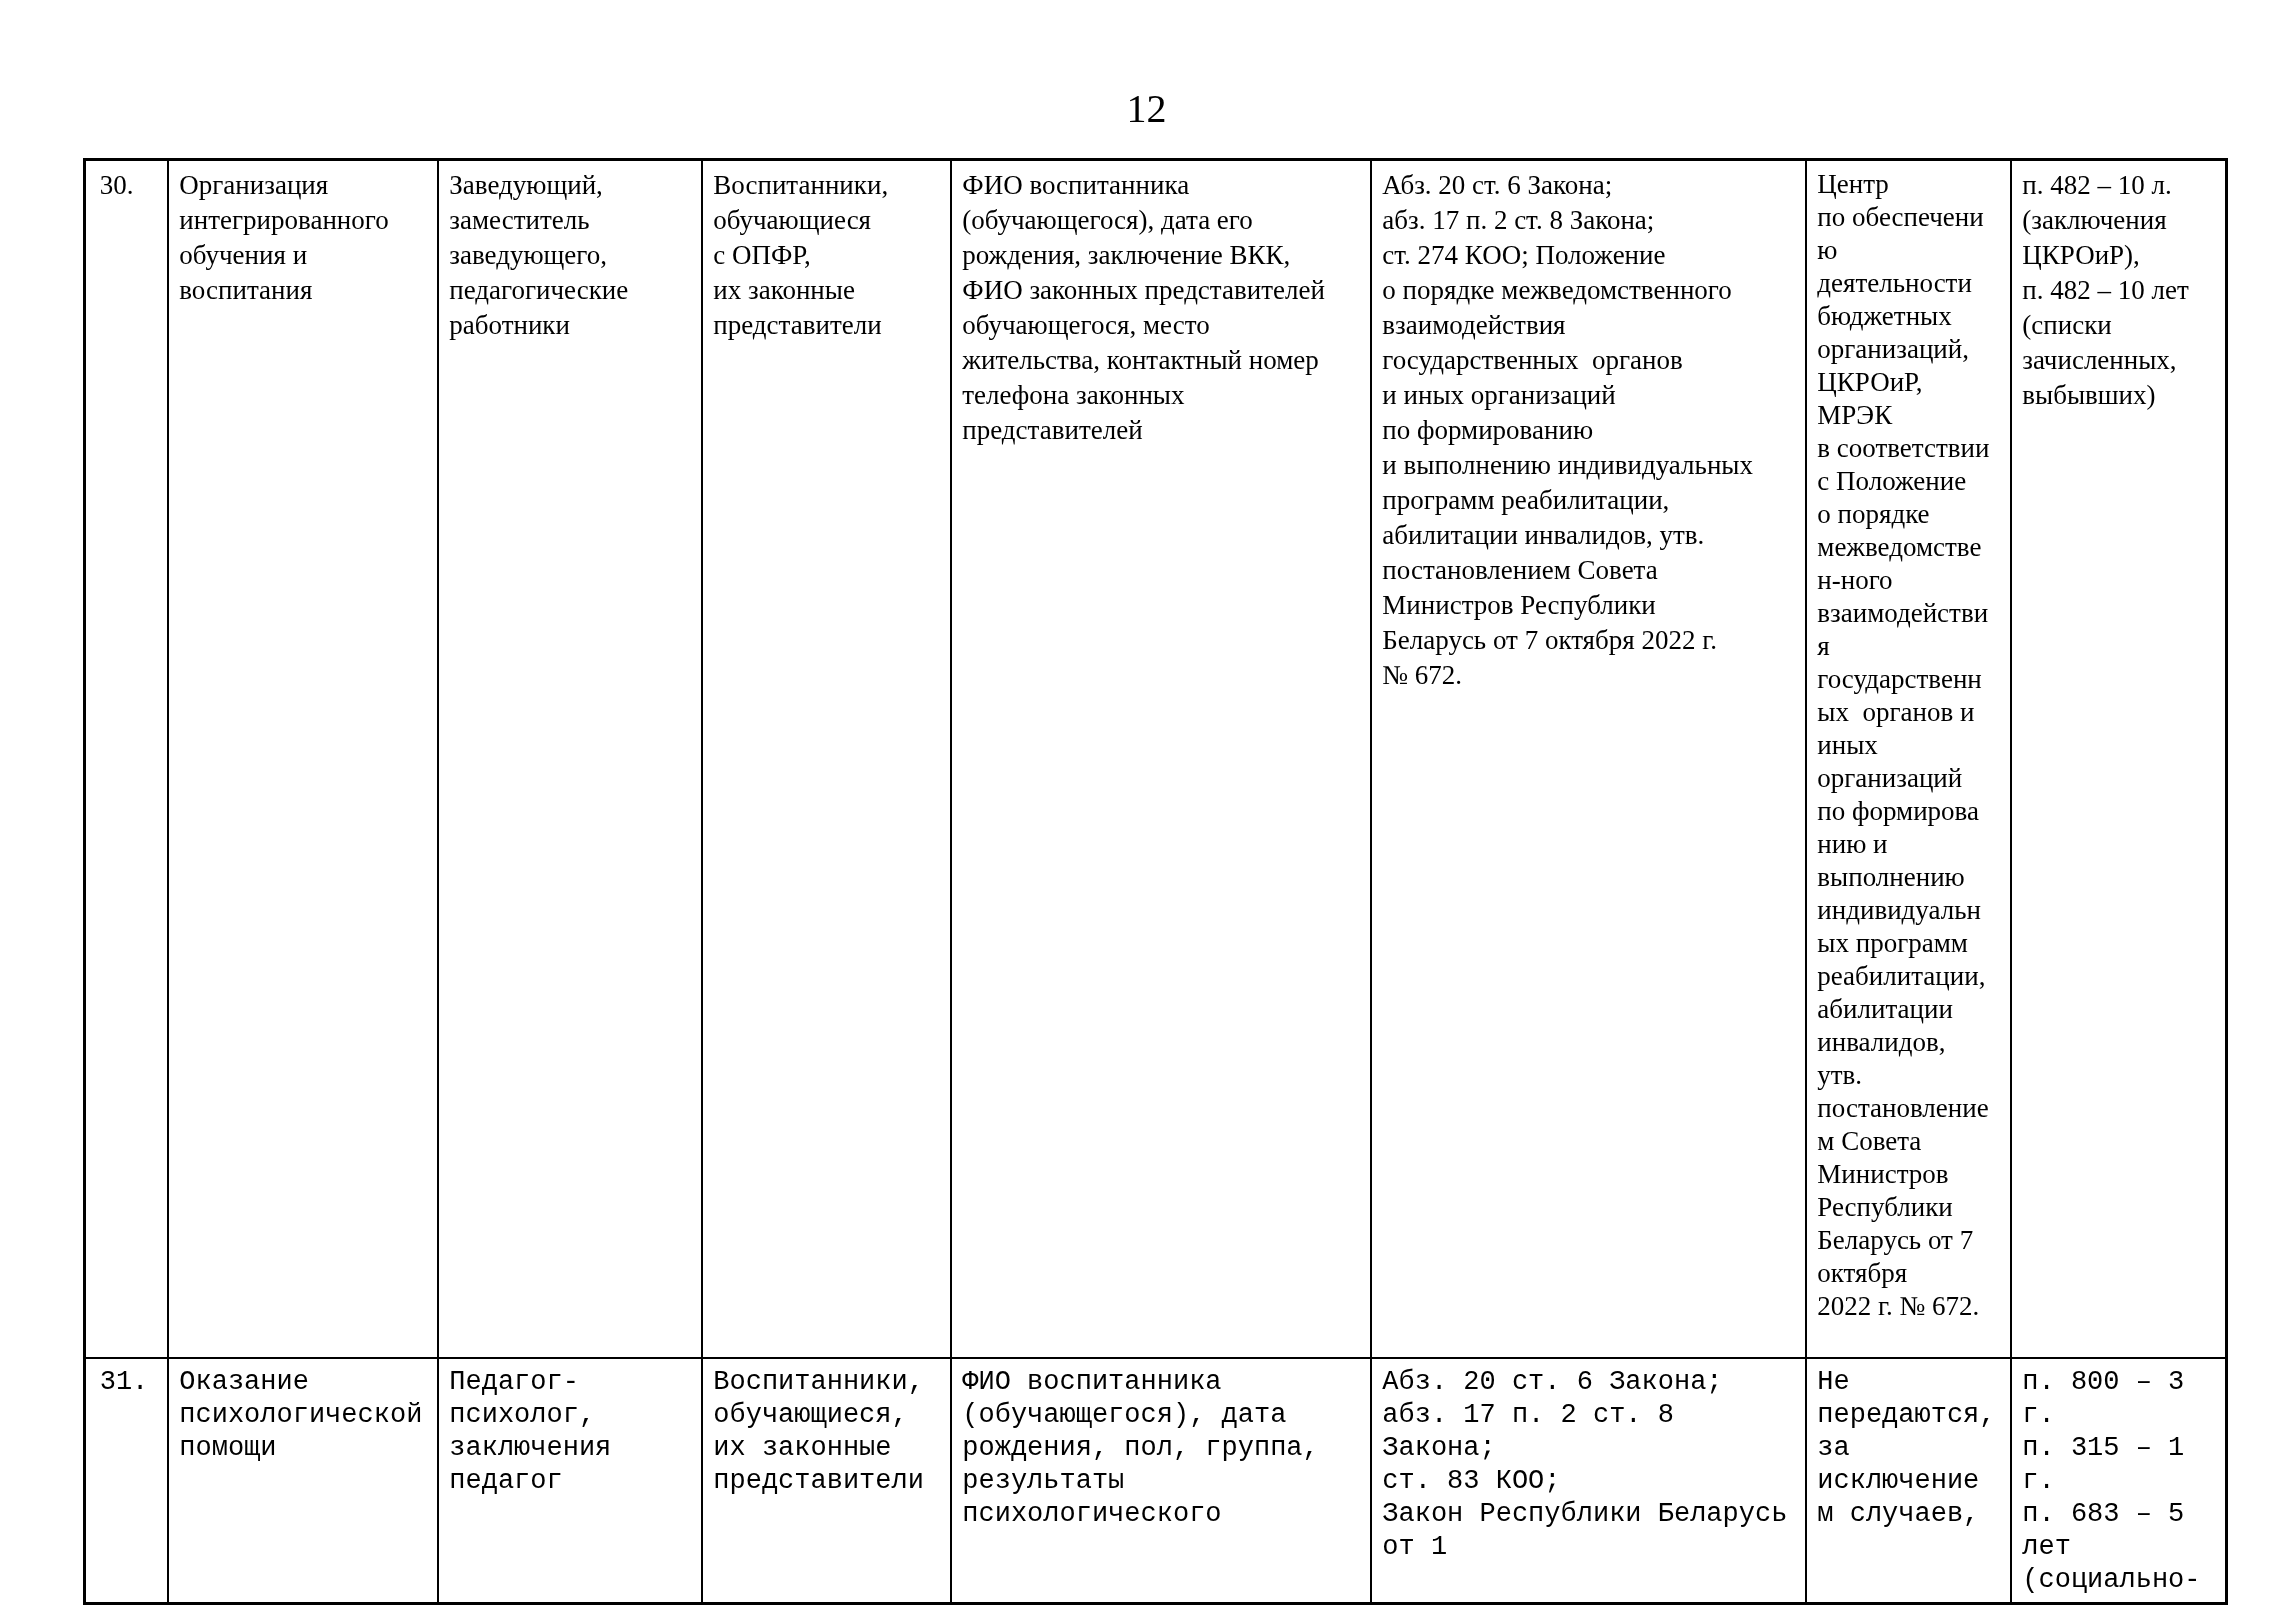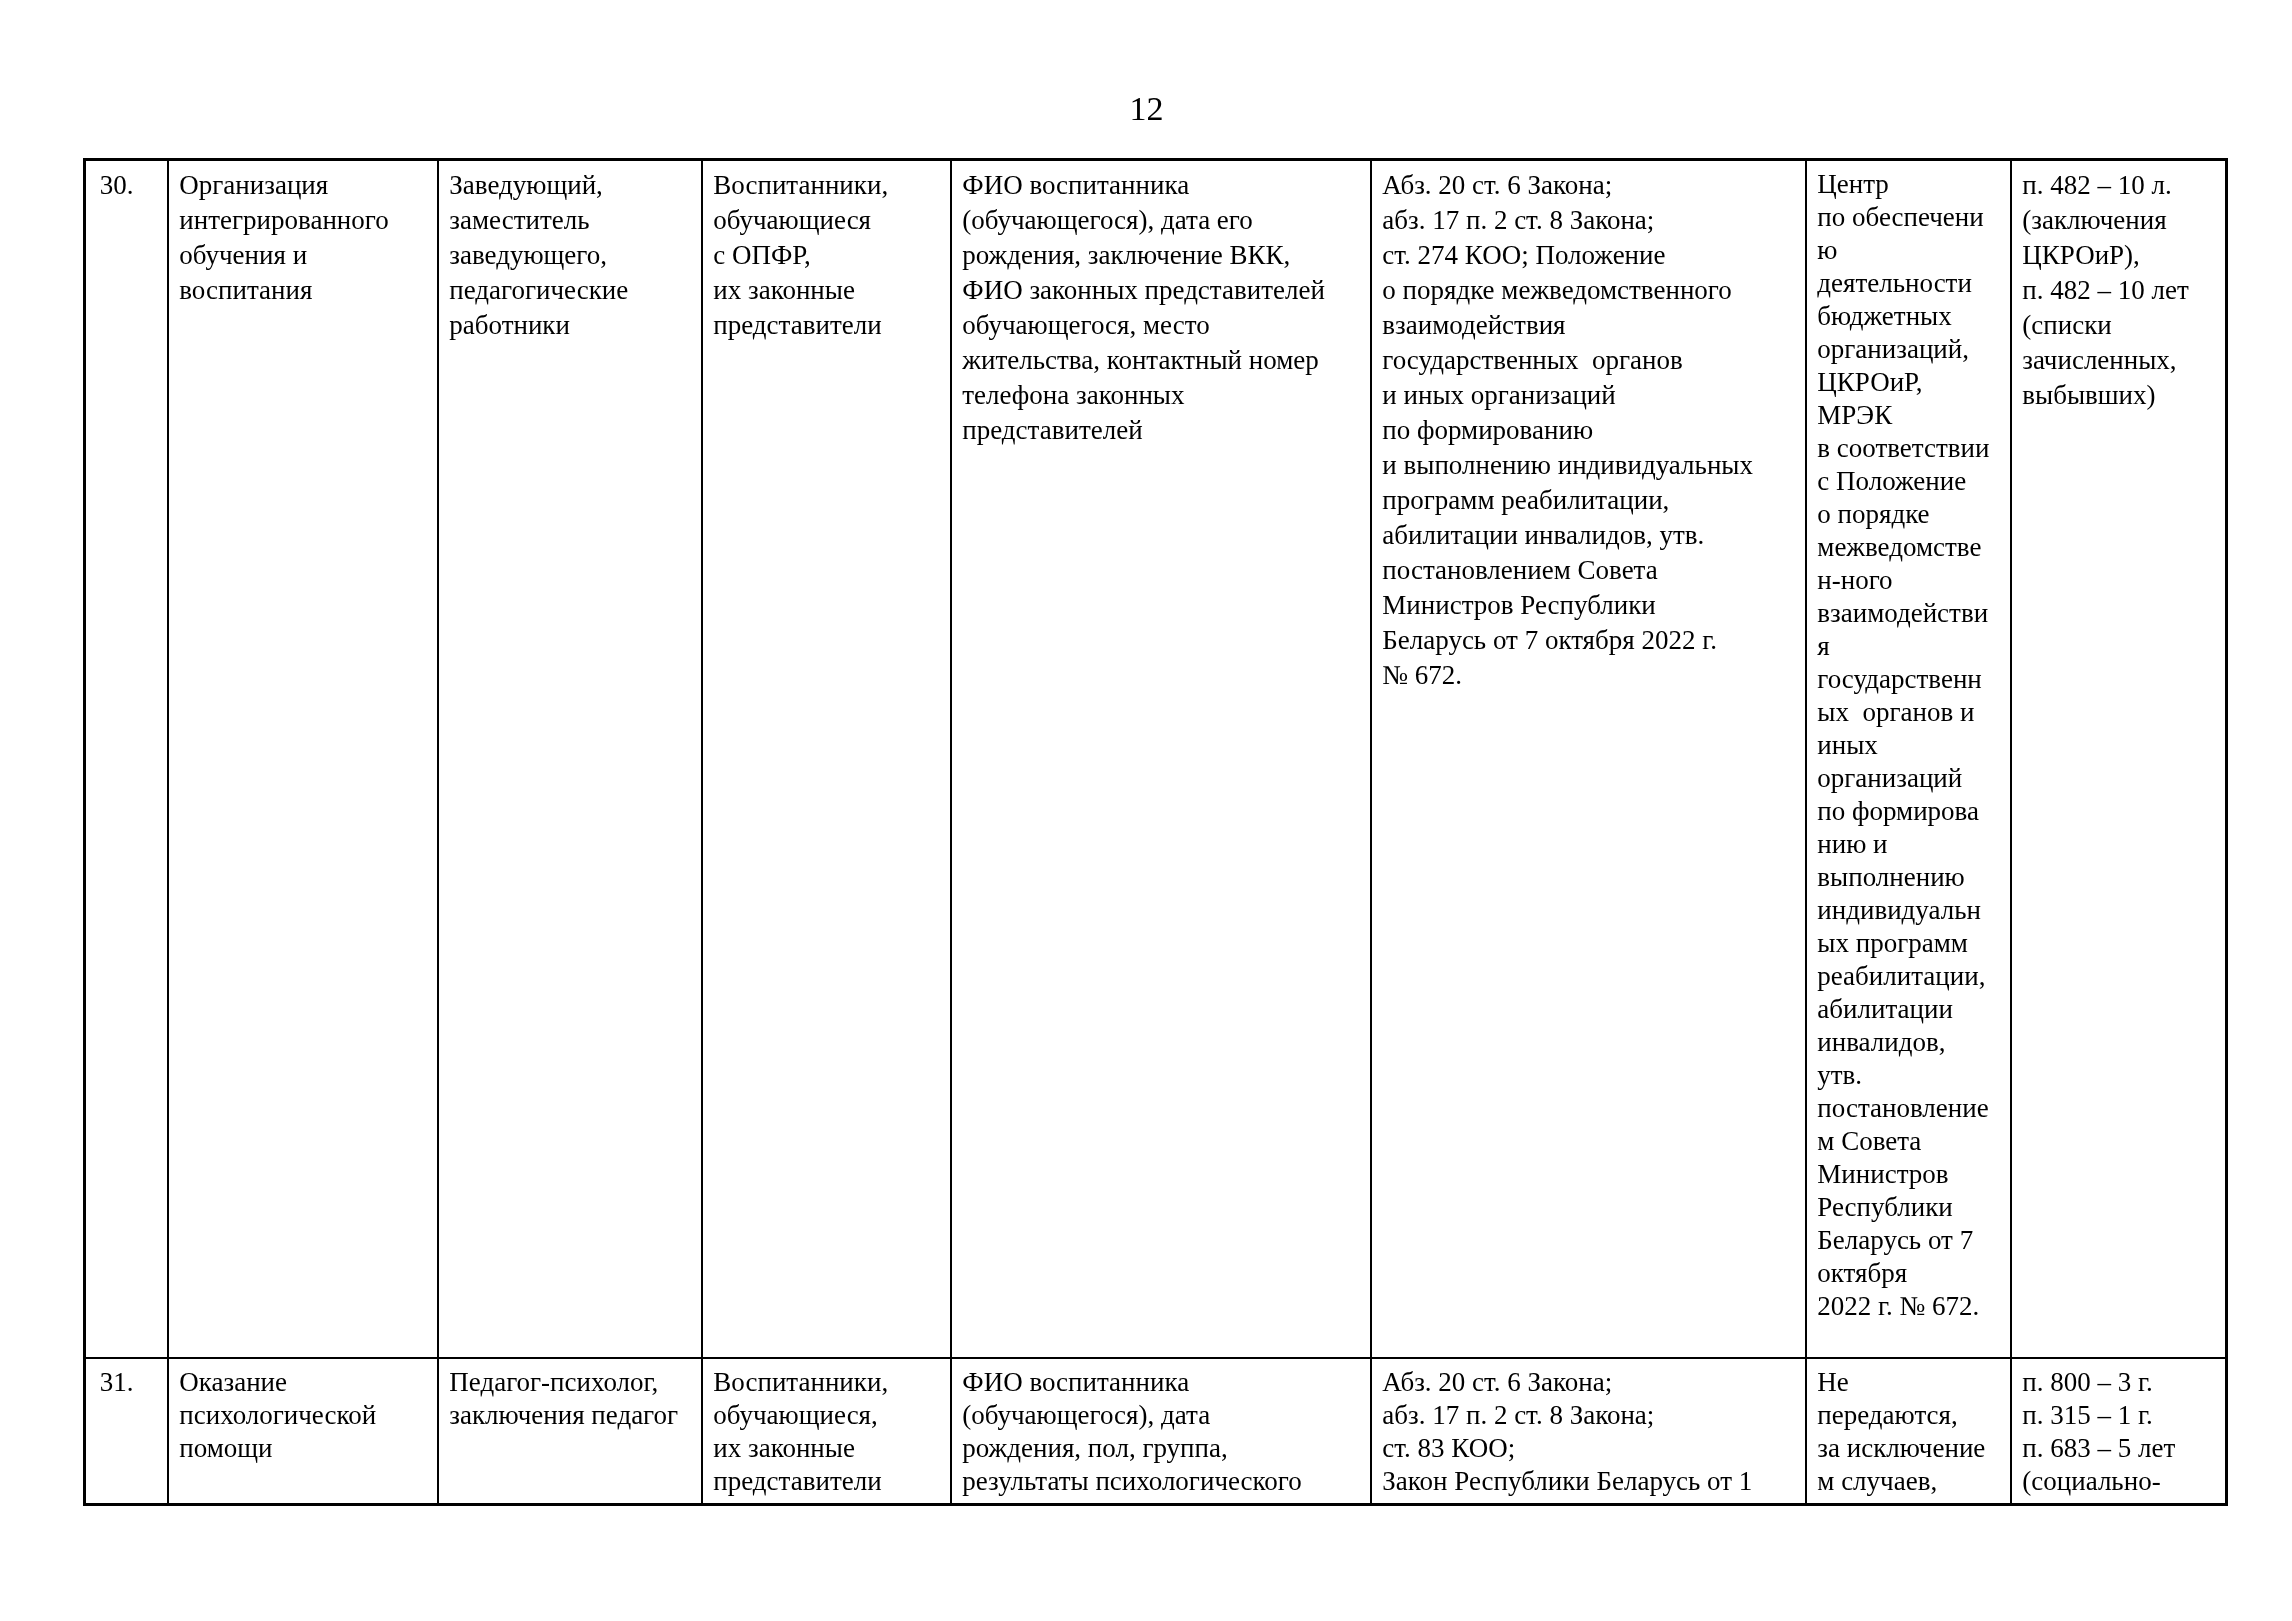--- a/index.html
+++ b/index.html
@@ -9,21 +9,21 @@
   }
   body {
     width: 2293px;
     height: 1621px;
     overflow: hidden;
     font-family: "Liberation Serif", serif;
     color: #000000;
   }
   .page-number {
     text-align: center;
-    font-size: 34px;
+    font-size: 40px;
     line-height: 37px;
     padding-top: 90px;
     margin-bottom: 31px;
   }
   table.registry {
     border-collapse: collapse;
     table-layout: fixed;
     margin-left: 83px;
     width: 2142px;
     border: 3.9px solid #000000;
@@ -32,21 +32,21 @@
     border: 2.9px solid #000000;
     vertical-align: top;
     padding: 6.9px 7.8px 4.9px 10.8px;
     font-size: 27px;
     line-height: 35px;
     white-space: pre-wrap;
     word-wrap: break-word;
     overflow: hidden;
   }
   tr.row-30 > td.cell { height: 1184px; }
-  tr.row-31 > td.cell { height: 125px; line-height: 33px; }
+  tr.row-31 > td.cell { height: 125px; line-height: 33px; font-family: Liberation Mono, monospace; }
   td.cell.num { padding-left: 13.7px; }
   td.cell.tight { line-height: 33px; padding-right: 9px; }
   tr.section-row > td.section-cell {
     border-left: none;
     border-right: none;
     border-top: 4.9px solid #000000;
     border-bottom: 4.9px solid #000000;
     font-weight: bold;
     font-size: 28px;
     line-height: 32px;

